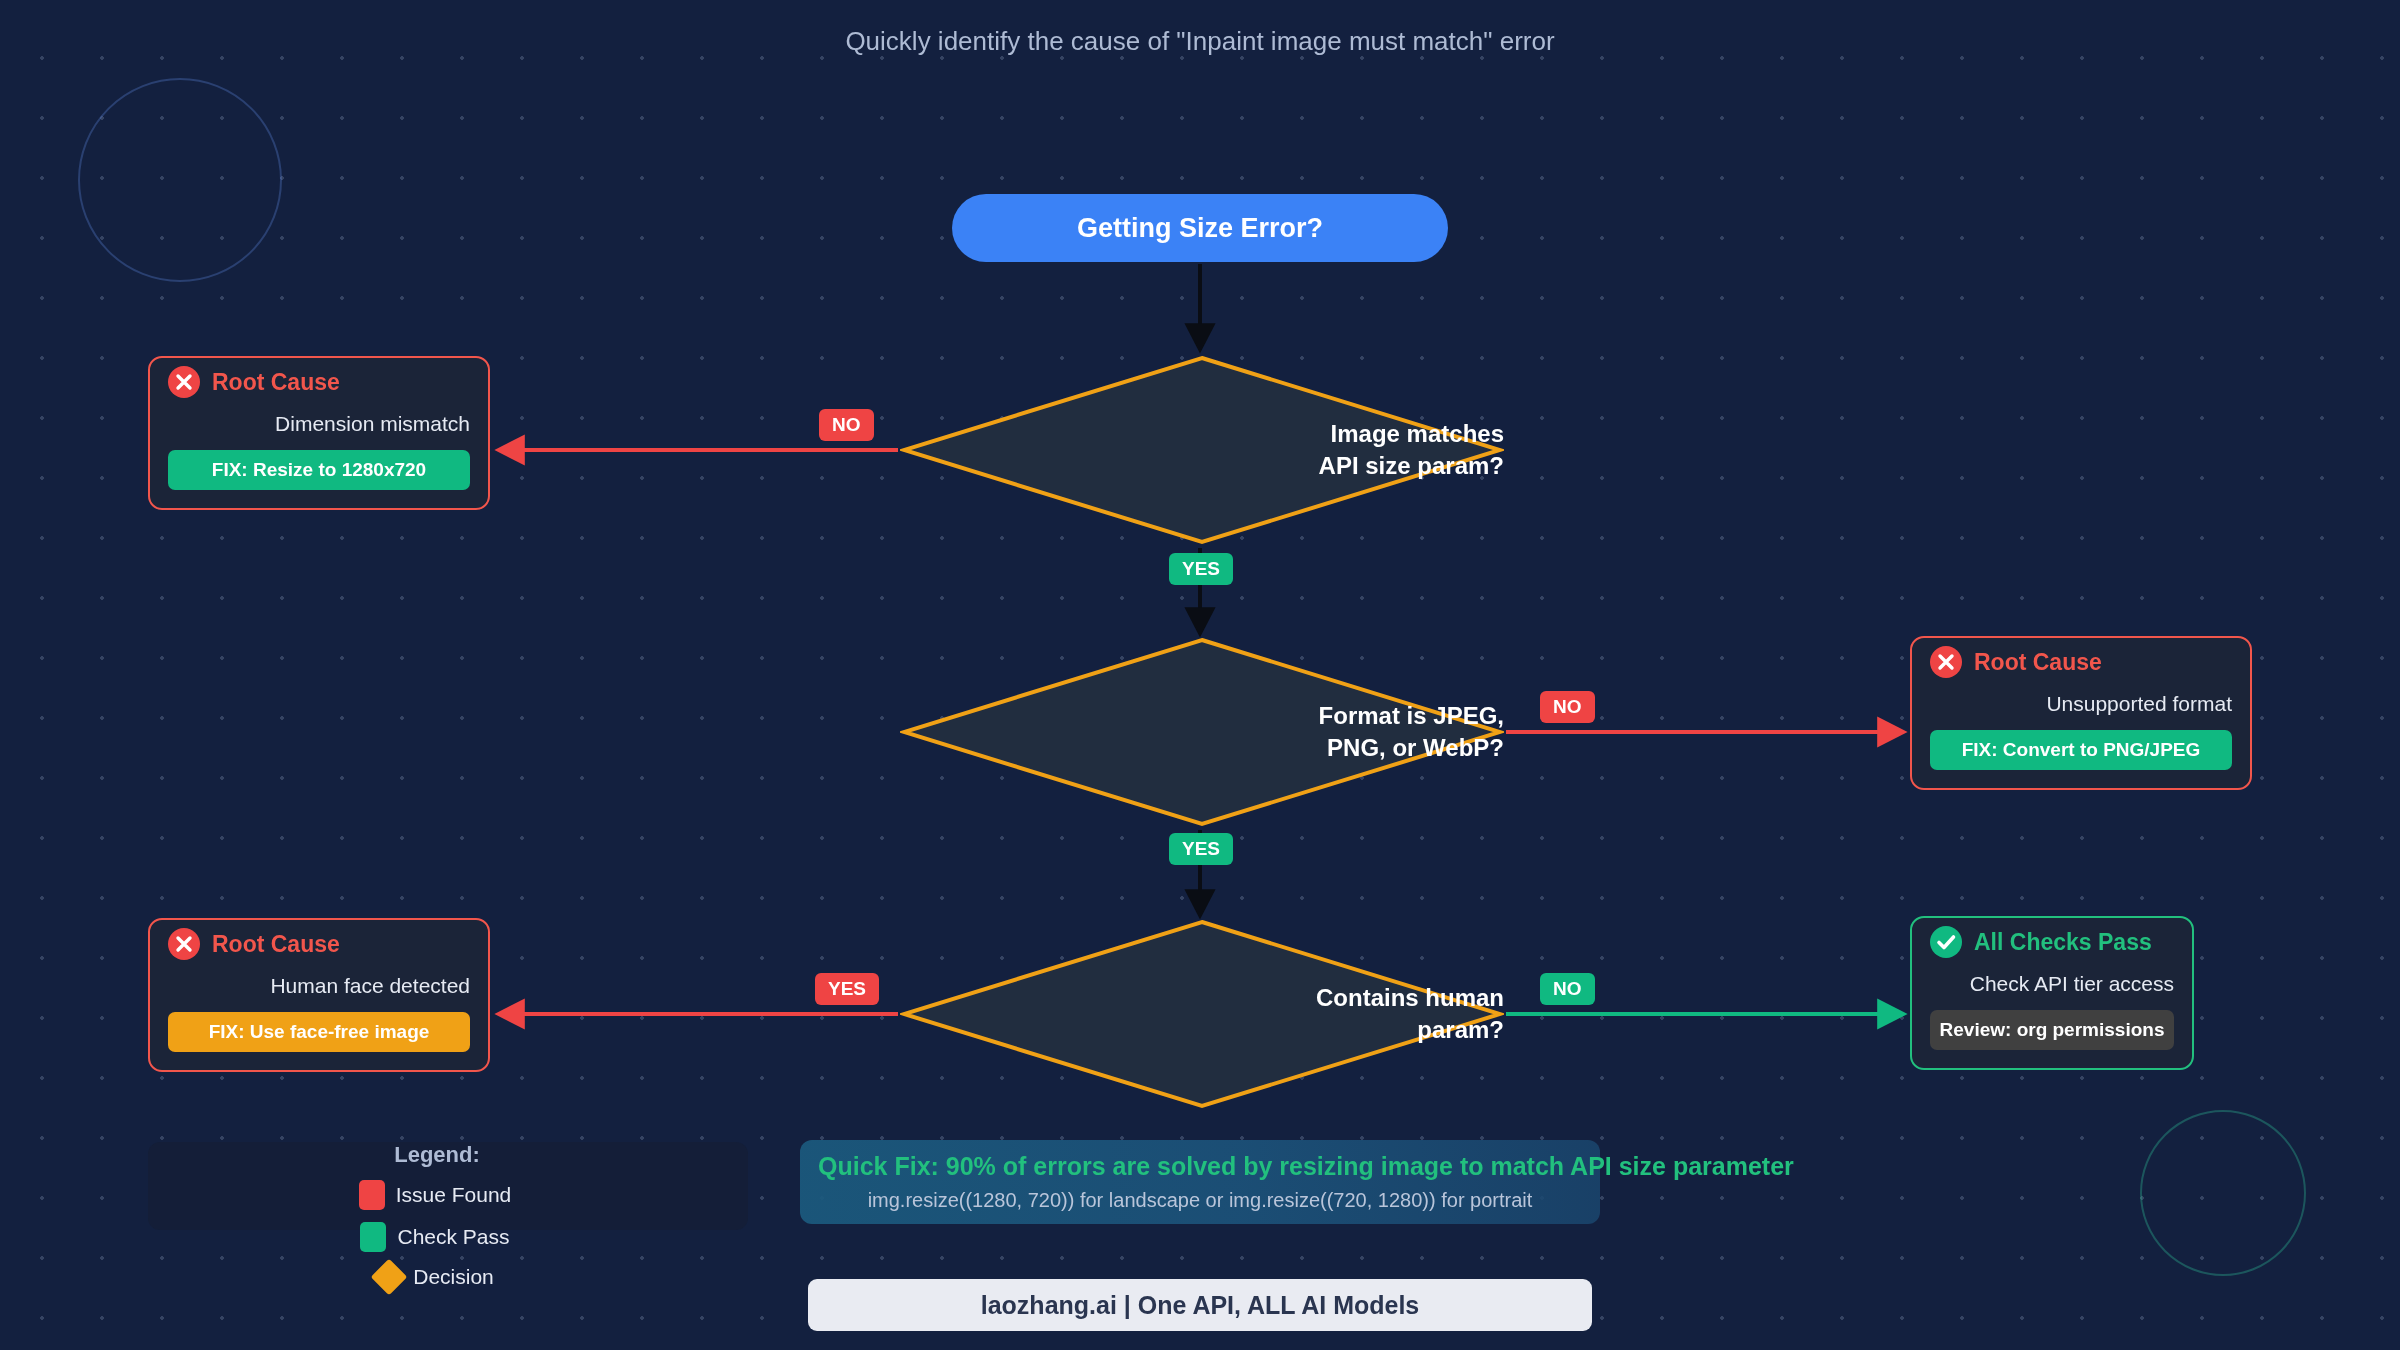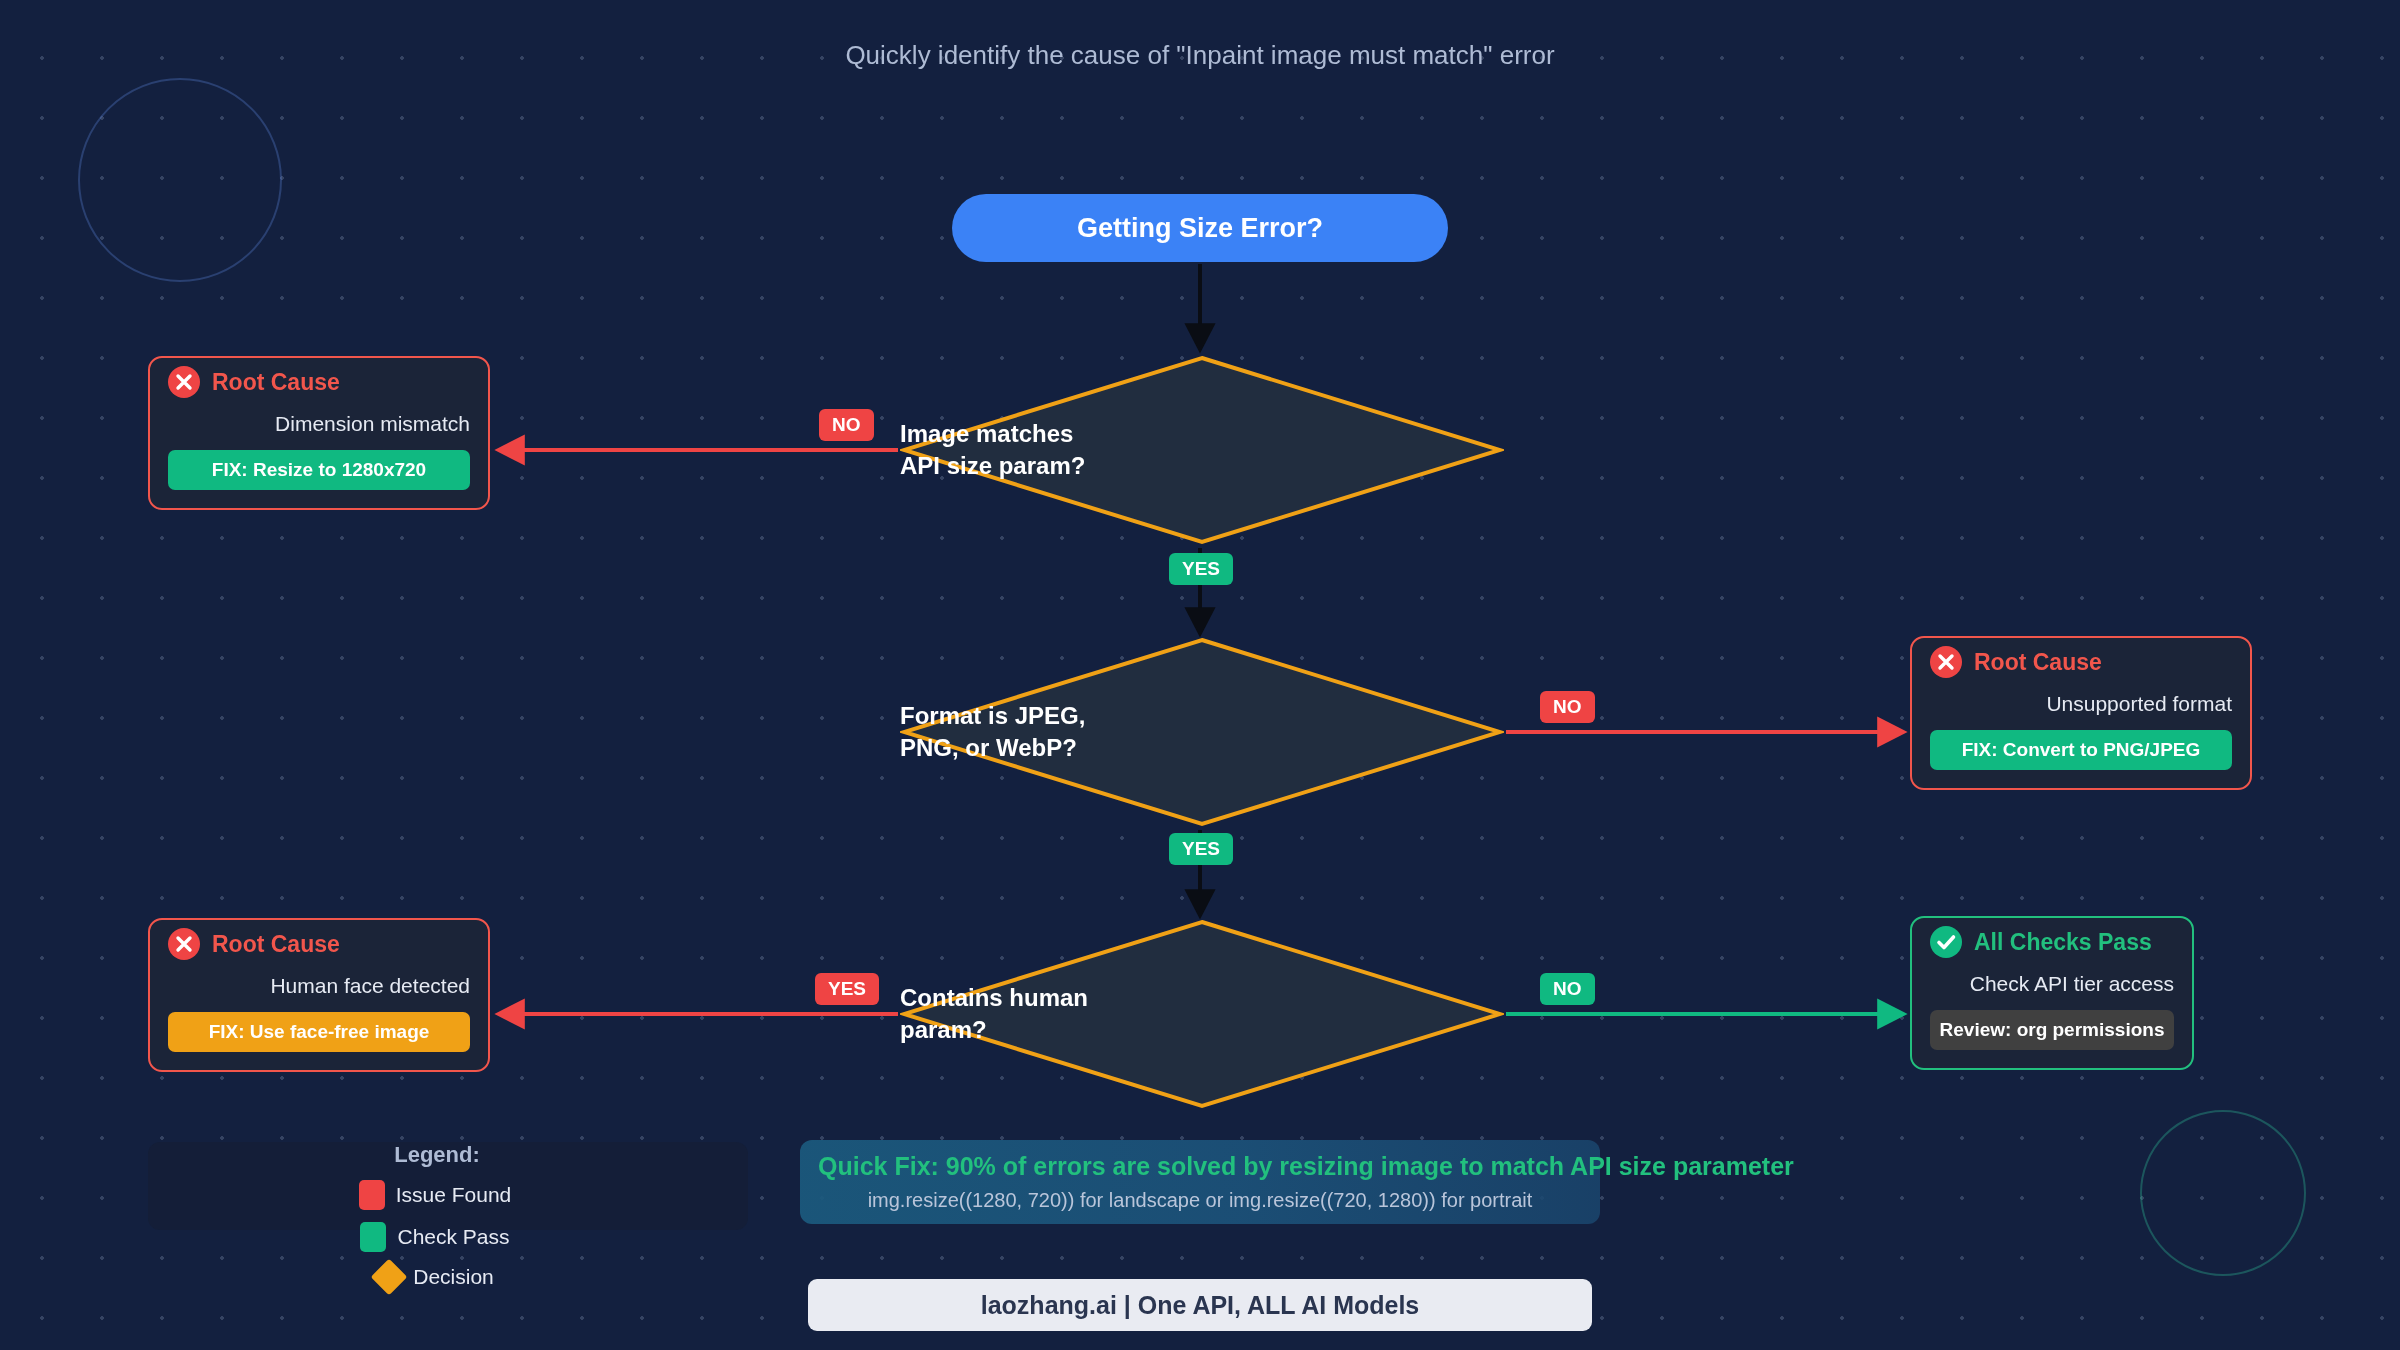--- a/index.html
+++ b/index.html
@@ -22,34 +22,34 @@
     background-size:60px 60px;background-position:12px 28px;
     pointer-events:none;
   }
   .deco-circle{position:absolute;border-radius:50%;pointer-events:none;}
   #circle-tl{left:78px;top:78px;width:200px;height:200px;border:2px solid rgba(96,140,230,0.30);}
   #circle-br{left:2140px;top:1110px;width:162px;height:162px;border:2px solid rgba(45,190,150,0.35);}
 
   
   #header{position:absolute;left:0;top:26px;width:2400px;text-align:center;}
   #title{font-size:56px;font-weight:bold;color:#ffffff;letter-spacing:.2px;line-height:1.08;}
-  #subtitle{margin-top:14px;font-size:26px;color:#aebbd4;}
+  #subtitle{margin-top:0;font-size:26px;color:#aebbd4;}
 
   
   .start-node{
     position:absolute;left:952px;top:194px;width:496px;height:68px;
     background:#3b82f6;border-radius:36px;
     display:flex;align-items:center;justify-content:center;
     color:#fff;font-size:27px;font-weight:bold;
   }
   .diamond{position:absolute;}
   .diamond svg{display:block;}
   .diamond .dlabel{
     position:absolute;left:0;top:0;width:100%;height:100%;
-    display:flex;flex-direction:column;align-items:flex-start;justify-content:center;
+    display:flex;flex-direction:column;align-items:flex-end;justify-content:center;
     color:#ffffff;font-size:24px;font-weight:bold;line-height:1.32;text-align:center;
   }
   #d1{left:900px;top:354px;width:604px;height:192px;}
   #d2{left:900px;top:636px;width:604px;height:192px;}
   #d3{left:900px;top:918px;width:604px;height:192px;}
 
   
   #edges{position:absolute;inset:0;pointer-events:none;}
   .edge-badge{
     position:absolute;border-radius:6px;padding:4px 13px;

